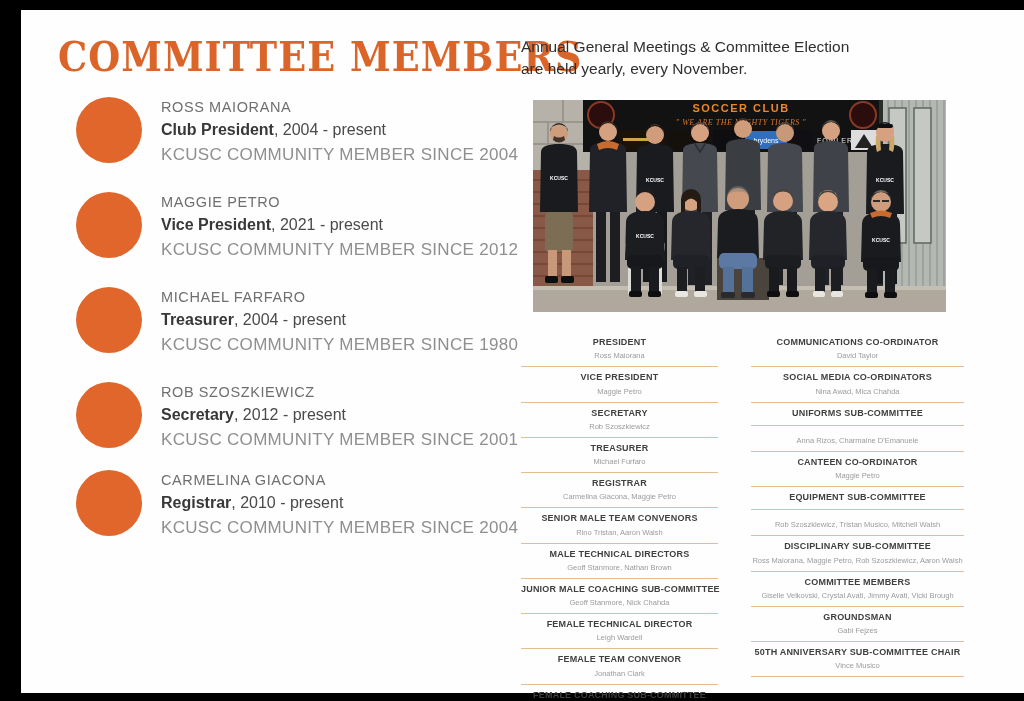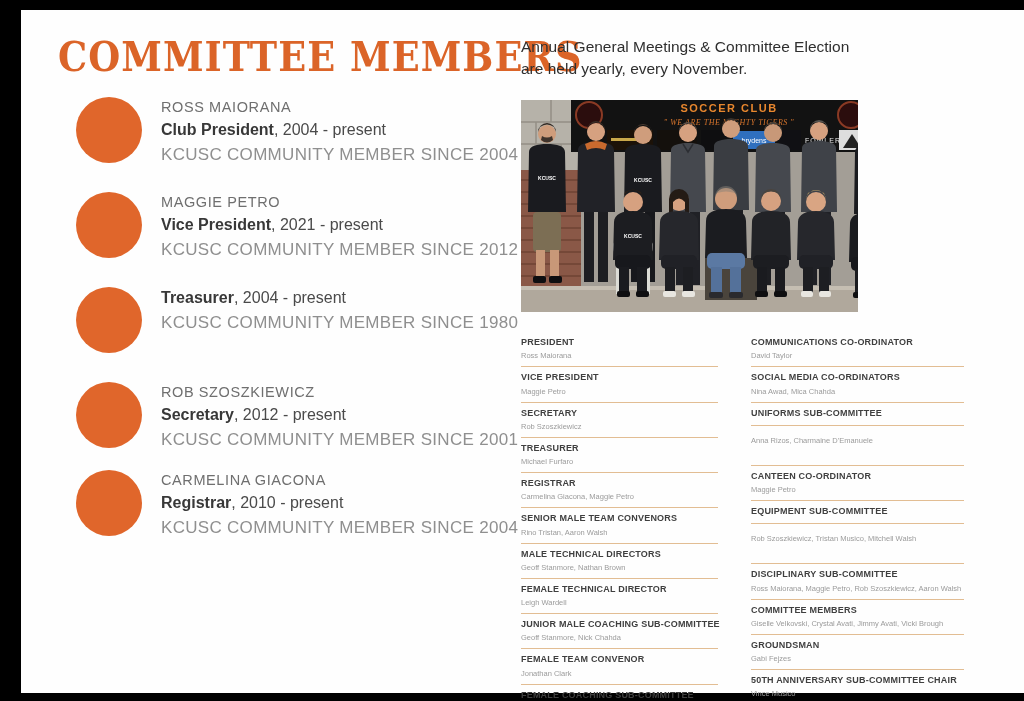--- a/index.html
+++ b/index.html
@@ -19,31 +19,31 @@
   
   .profile{position:absolute;left:55px;display:flex;align-items:flex-start;}
   .dot{width:66px;height:66px;border-radius:50%;background:#e0662b;flex:0 0 auto;}
   .p-text{margin-left:19px;padding-top:2px;}
   .p-name{font-size:14.5px;color:#6f6f6f;letter-spacing:.6px;margin-bottom:6px;}
   .p-role{font-size:16px;color:#4a4a4a;margin-bottom:6px;}
   .p-role-b{font-weight:bold;color:#383838;}
   .p-since{font-size:17px;color:#8f8f8f;letter-spacing:.3px;}
 
   
-  .photo{position:absolute;left:500px;top:90px;width:337px;height:212px;overflow:hidden;}
+  .photo{position:absolute;left:512px;top:90px;width:413px;height:212px;overflow:hidden;}
   .photo svg{display:block;}
 
   
   .col{position:absolute;top:322px;}
   .col-left{left:500px;width:197px;}
   .col-right{left:730px;width:213px;}
-  .entry{padding:5px 0 6px 0;border-bottom:1.5px solid #e2bd93;}
+  .entry{padding:5px 0 6px 0;border-bottom:1.5px solid #e2bd93;text-align:center;}
   .e-title{font-size:9px;font-weight:bold;color:#3f3f3f;letter-spacing:.2px;white-space:nowrap;line-height:1.25;}
   .e-names{font-size:7.5px;color:#9b9b9b;margin-top:3px;white-space:nowrap;line-height:1.2;}
-  .entry.names-only{padding:7px 0 20px 0;}
+  .entry.names-only{padding:7px 0 6px 0;}
 </style>
 </head>
 <body>
 
 <div class="frame">
   <div class="page">
 
     <div class="title">COMMITTEE MEMBERS</div>
 
     <div class="intro">Annual General Meetings &amp; Committee Election are held yearly, every November.</div>
@@ -60,20 +60,21 @@
       <div class="dot"></div>
       <div class="p-text">
         <div class="p-name">MAGGIE PETRO</div>
         <div class="p-role"><span class="p-role-b">Vice President</span><span>, 2021 - present</span></div>
         <div class="p-since">KCUSC COMMUNITY MEMBER SINCE 2012</div>
       </div>
     </div>
     <div class="profile" style="top:277px">
       <div class="dot"></div>
       <div class="p-text">
+        <div class="p-name">MICHAEL FARFARO</div>
         <div class="p-role"><span class="p-role-b">Treasurer</span><span>, 2004 - present</span></div>
         <div class="p-since">KCUSC COMMUNITY MEMBER SINCE 1980</div>
       </div>
     </div>
     <div class="profile" style="top:372px">
       <div class="dot"></div>
       <div class="p-text">
         <div class="p-name">ROB SZOSZKIEWICZ</div>
         <div class="p-role"><span class="p-role-b">Secretary</span><span>, 2012 - present</span></div>
         <div class="p-since">KCUSC COMMUNITY MEMBER SINCE 2001</div>
@@ -301,28 +302,28 @@
       </div>
       <div class="entry">
         <div class="e-title">SENIOR MALE TEAM CONVENORS</div>
         <div class="e-names">Rino Tristan, Aaron Walsh</div>
       </div>
       <div class="entry">
         <div class="e-title">MALE TECHNICAL DIRECTORS</div>
         <div class="e-names">Geoff Stanmore, Nathan Brown</div>
       </div>
       <div class="entry">
+        <div class="e-title">JUNIOR MALE COACHING SUB-COMMITTEE</div>
+        <div class="e-names">Geoff Stanmore, Nick Chahda</div>
+      </div>
+      <div class="entry">
         <div class="e-title">FEMALE TECHNICAL DIRECTOR</div>
         <div class="e-names">Leigh Wardell</div>
       </div>
       <div class="entry">
-        <div class="e-title">JUNIOR MALE COACHING SUB-COMMITTEE</div>
-        <div class="e-names">Geoff Stanmore, Nick Chahda</div>
-      </div>
-      <div class="entry">
         <div class="e-title">FEMALE TEAM CONVENOR</div>
         <div class="e-names">Jonathan Clark</div>
       </div>
       <div class="entry">
         <div class="e-title">FEMALE COACHING SUB-COMMITTEE</div>
 
       </div>
 
     </div>
 

